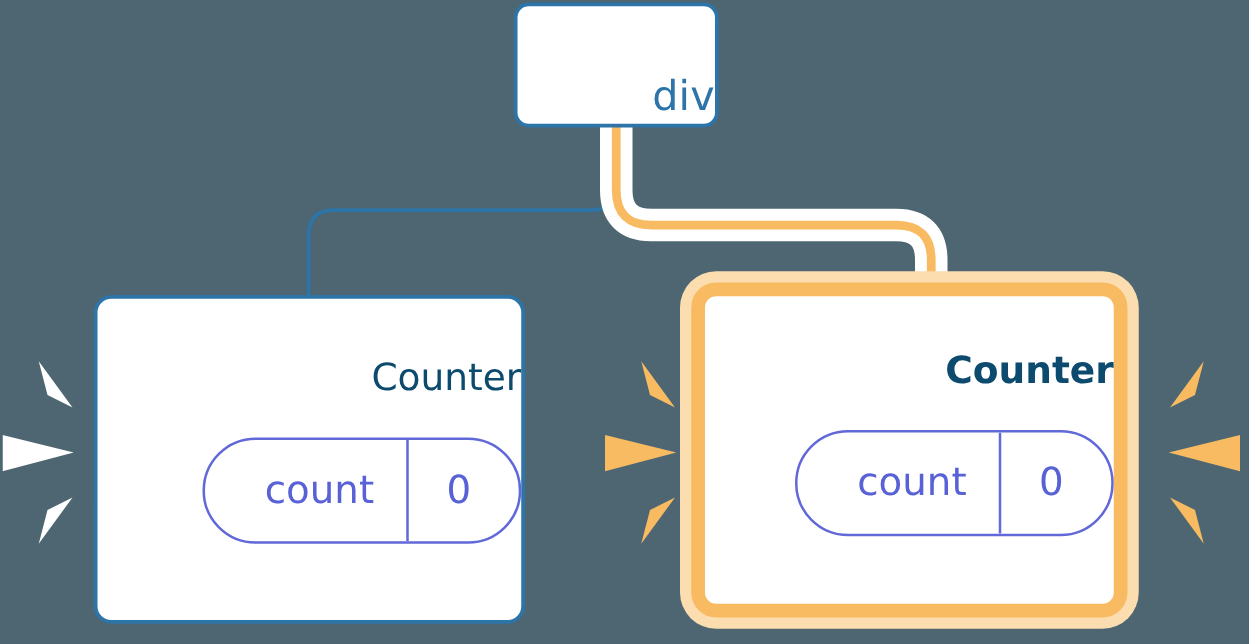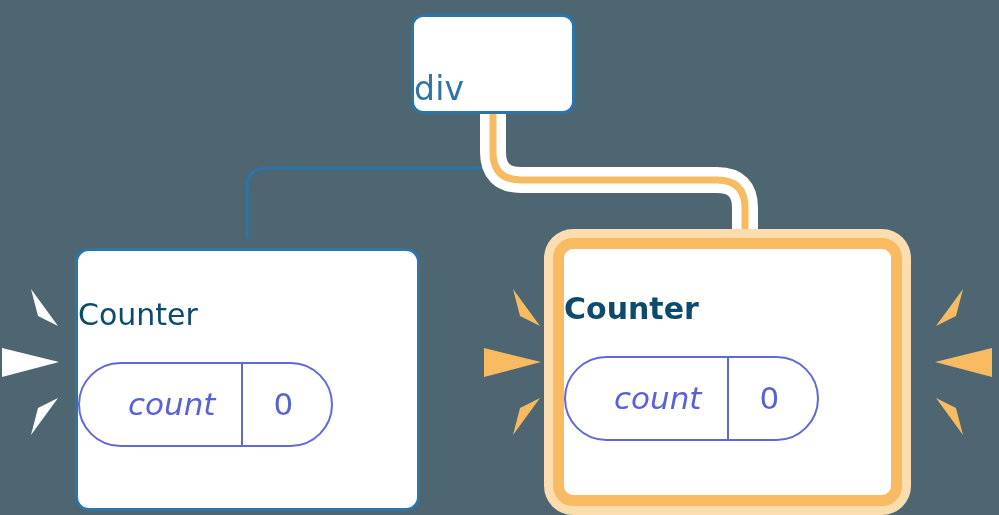--- a/index.html
+++ b/index.html
@@ -34,22 +34,21 @@
     pointer-events: none;
   }
 
   
   .node {
     position: absolute;
     background: #ffffff;
     z-index: 3;
     display: flex;
     flex-direction: column;
-    align-items: flex-start;
-    margin-top: 12px;
+    align-items: flex-end;
   }
 
   
   .node--root {
     left: 411px;
     top: 2px;
     width: 164px;
     height: 100px;
     border: 3px solid #2d74a8;
     border-radius: 12px;
@@ -120,21 +119,20 @@
     display: flex;
     align-items: center;
     justify-content: center;
     color: #5861d6;
     font-size: 31px;
     line-height: 1;
   }
 
   .state-pill .pill-key {
     padding: 0 26px 0 48px;
-    font-style: italic;
   }
 
   .state-pill .pill-value {
     border-left: 2px solid #6168d8;
     padding: 0 38px 0 30px;
   }
 
   
   .sparkles {
     position: absolute;

